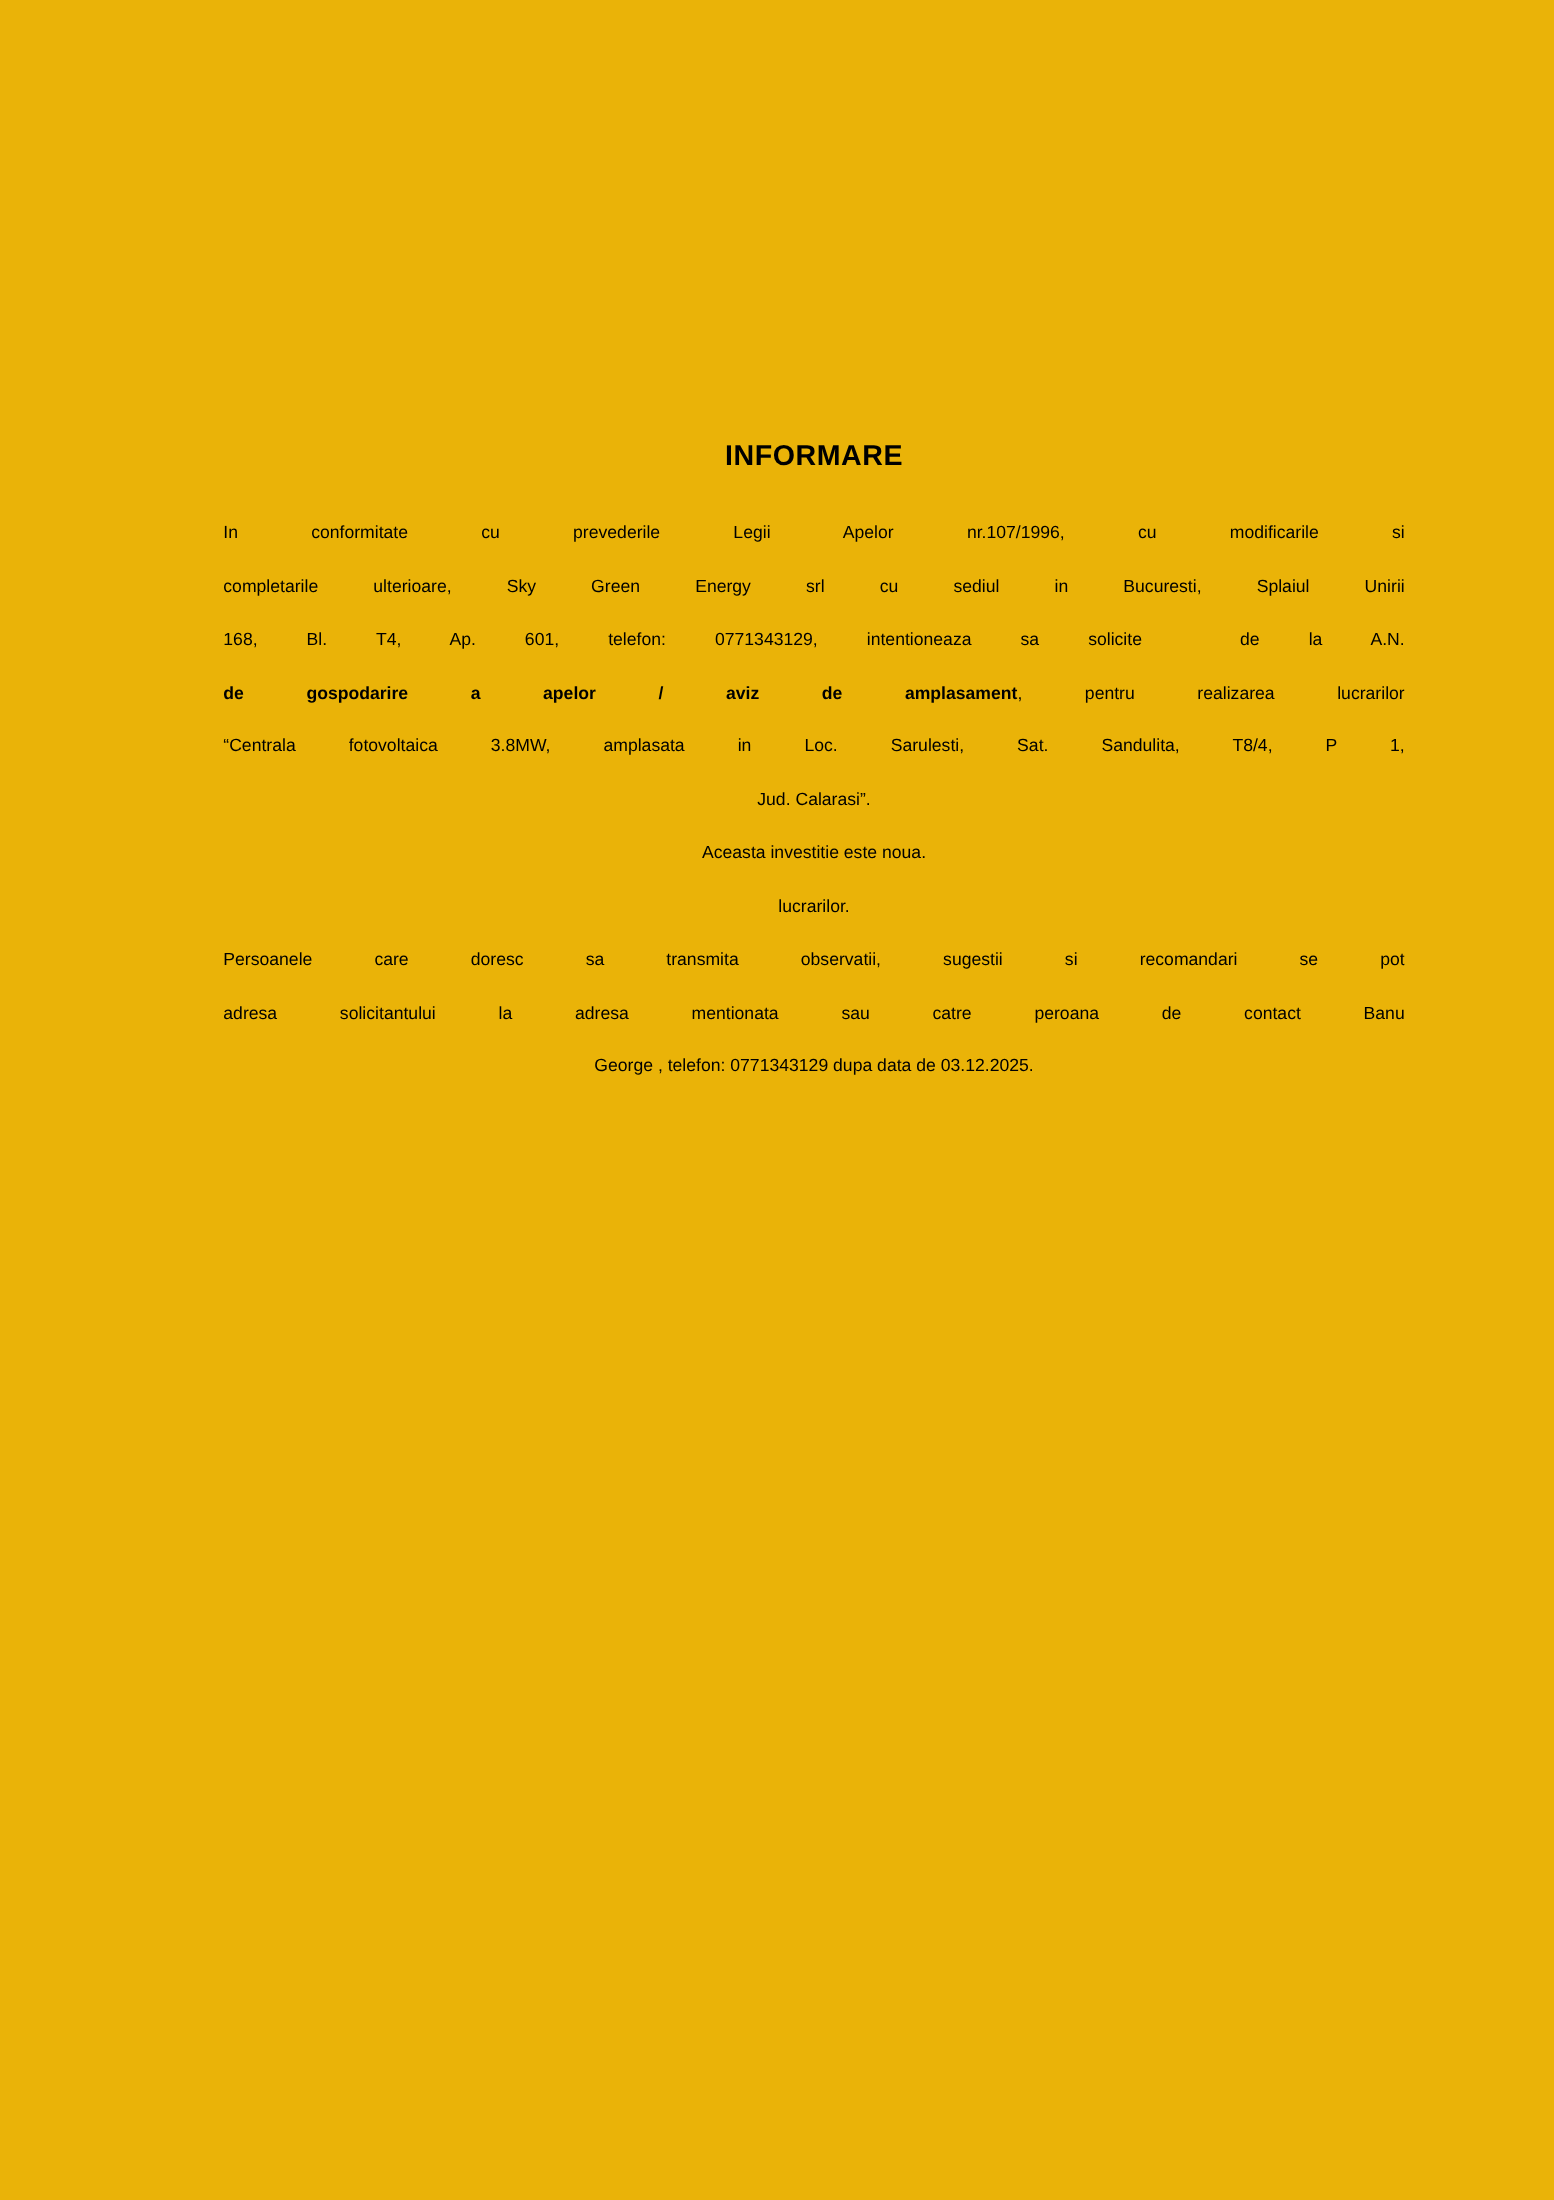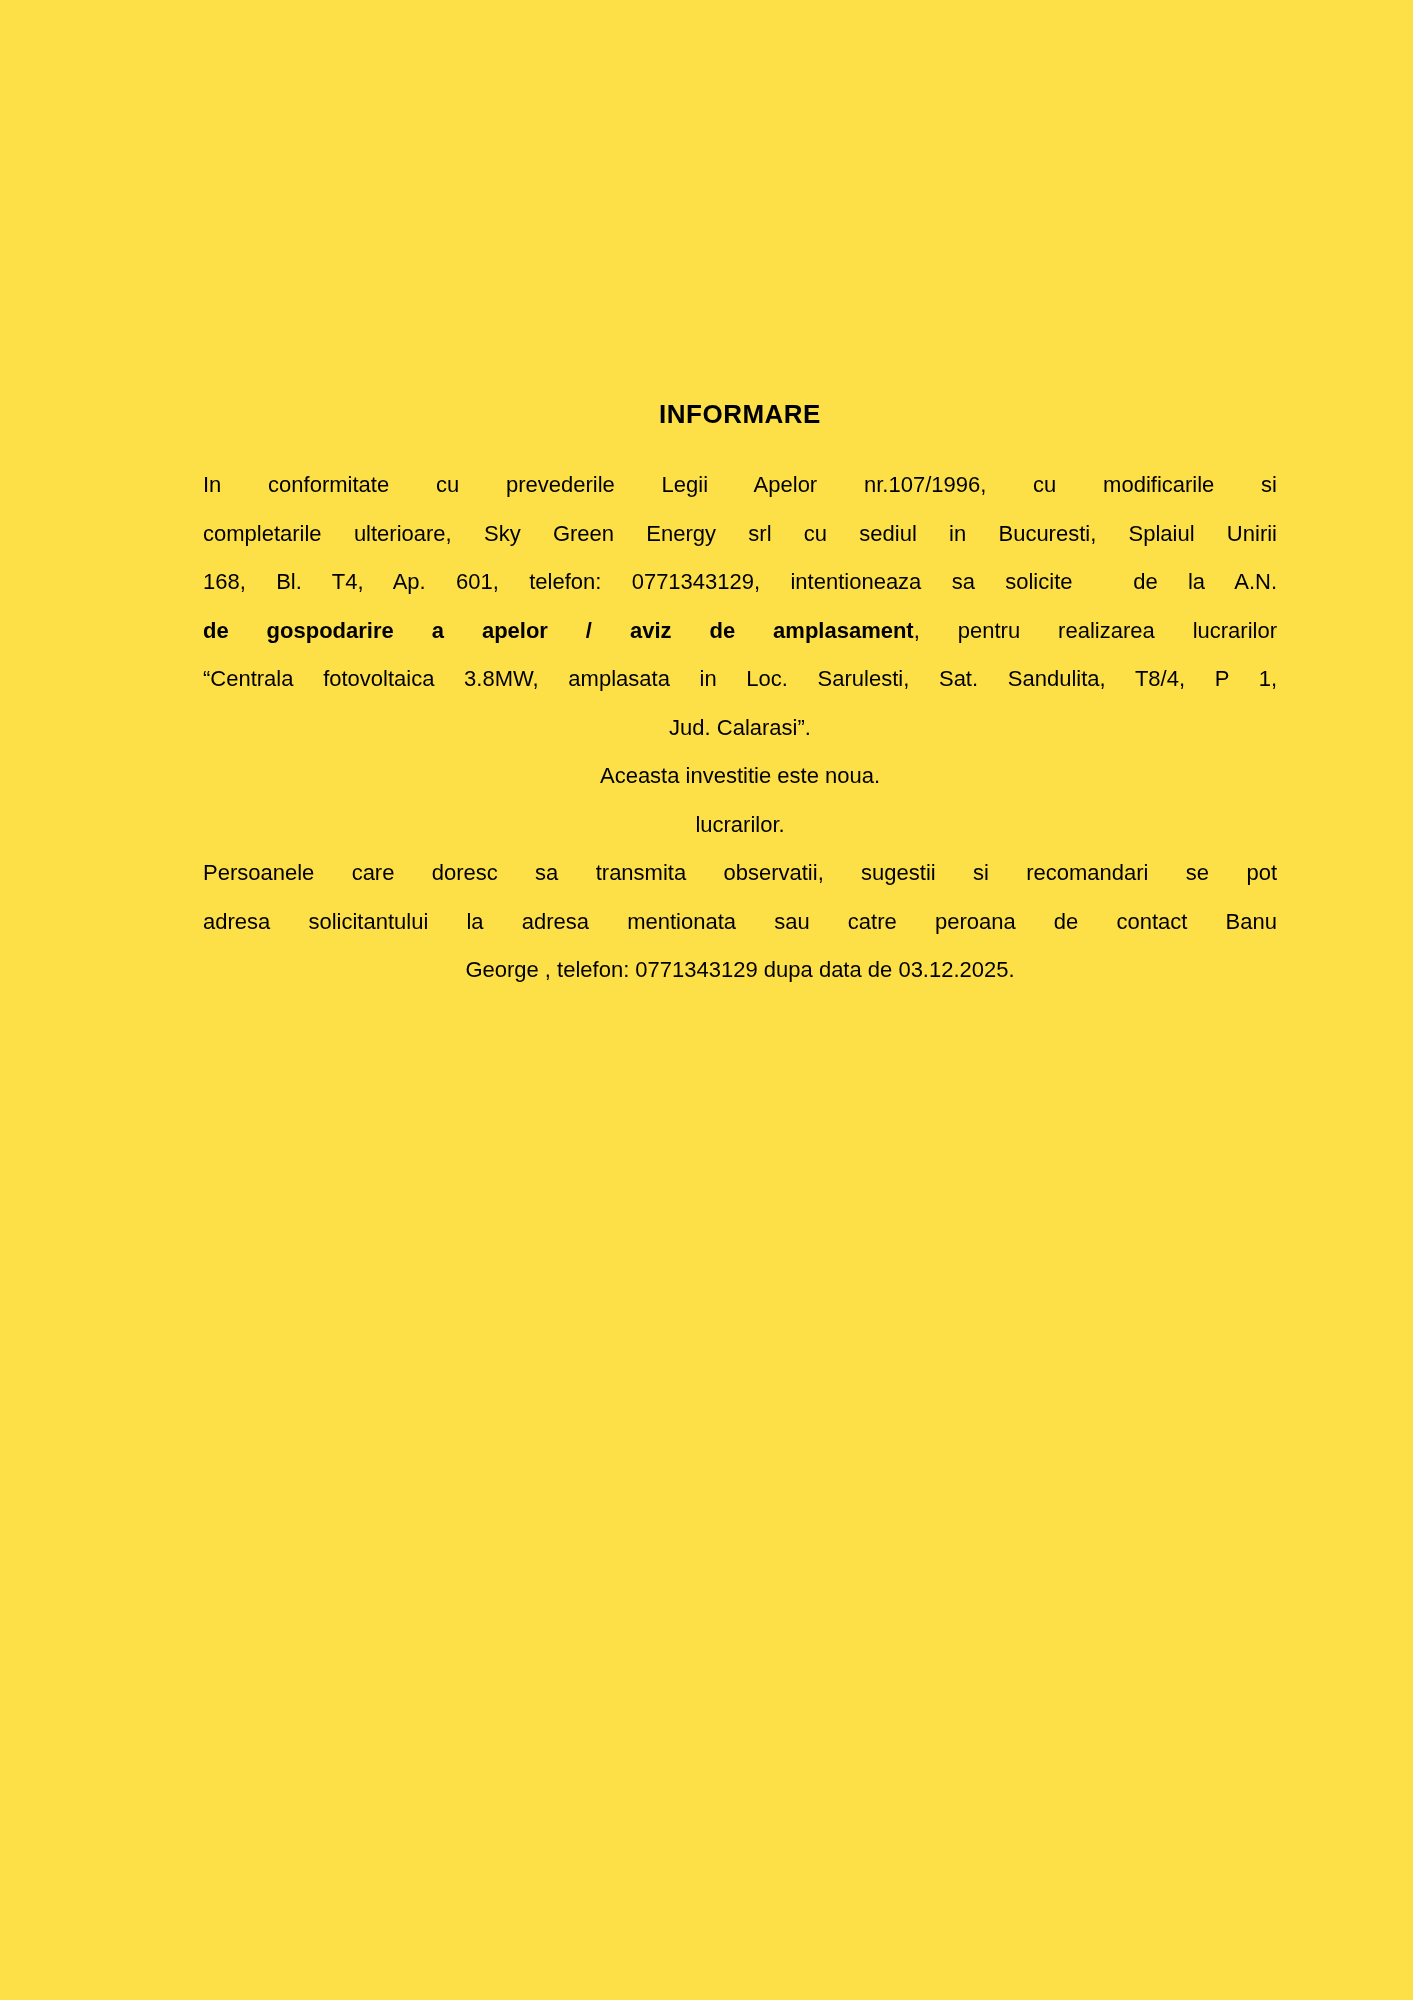--- a/index.html
+++ b/index.html
@@ -4,42 +4,42 @@
 <style>
   html, body {
     margin: 0;
     padding: 0;
     background: #ffffff;
   }
   .page {
     position: relative;
     width: 1413px;
     height: 2000px;
-    background: #fde047;
+    background: #eab308;
     overflow: hidden;
     font-family: "Liberation Sans", sans-serif;
     color: #000000;
   }
   .doc-title {
     position: absolute;
     left: 203px;
     top: 397px;
     width: 1074px;
     text-align: center;
     font-weight: 700;
     font-size: 26px;
     line-height: 34px;
     letter-spacing: 0.5px;
   }
   .doc-body {
     position: absolute;
     left: 203px;
     top: 461px;
     width: 1074px;
-    font-size: 22px;
+    font-size: 16px;
   }
   .line {
     height: 48.5px;
     line-height: 48.5px;
     overflow: hidden;
     white-space: normal;
     text-align: center;
   }
   .line.j {
     text-align: justify;

